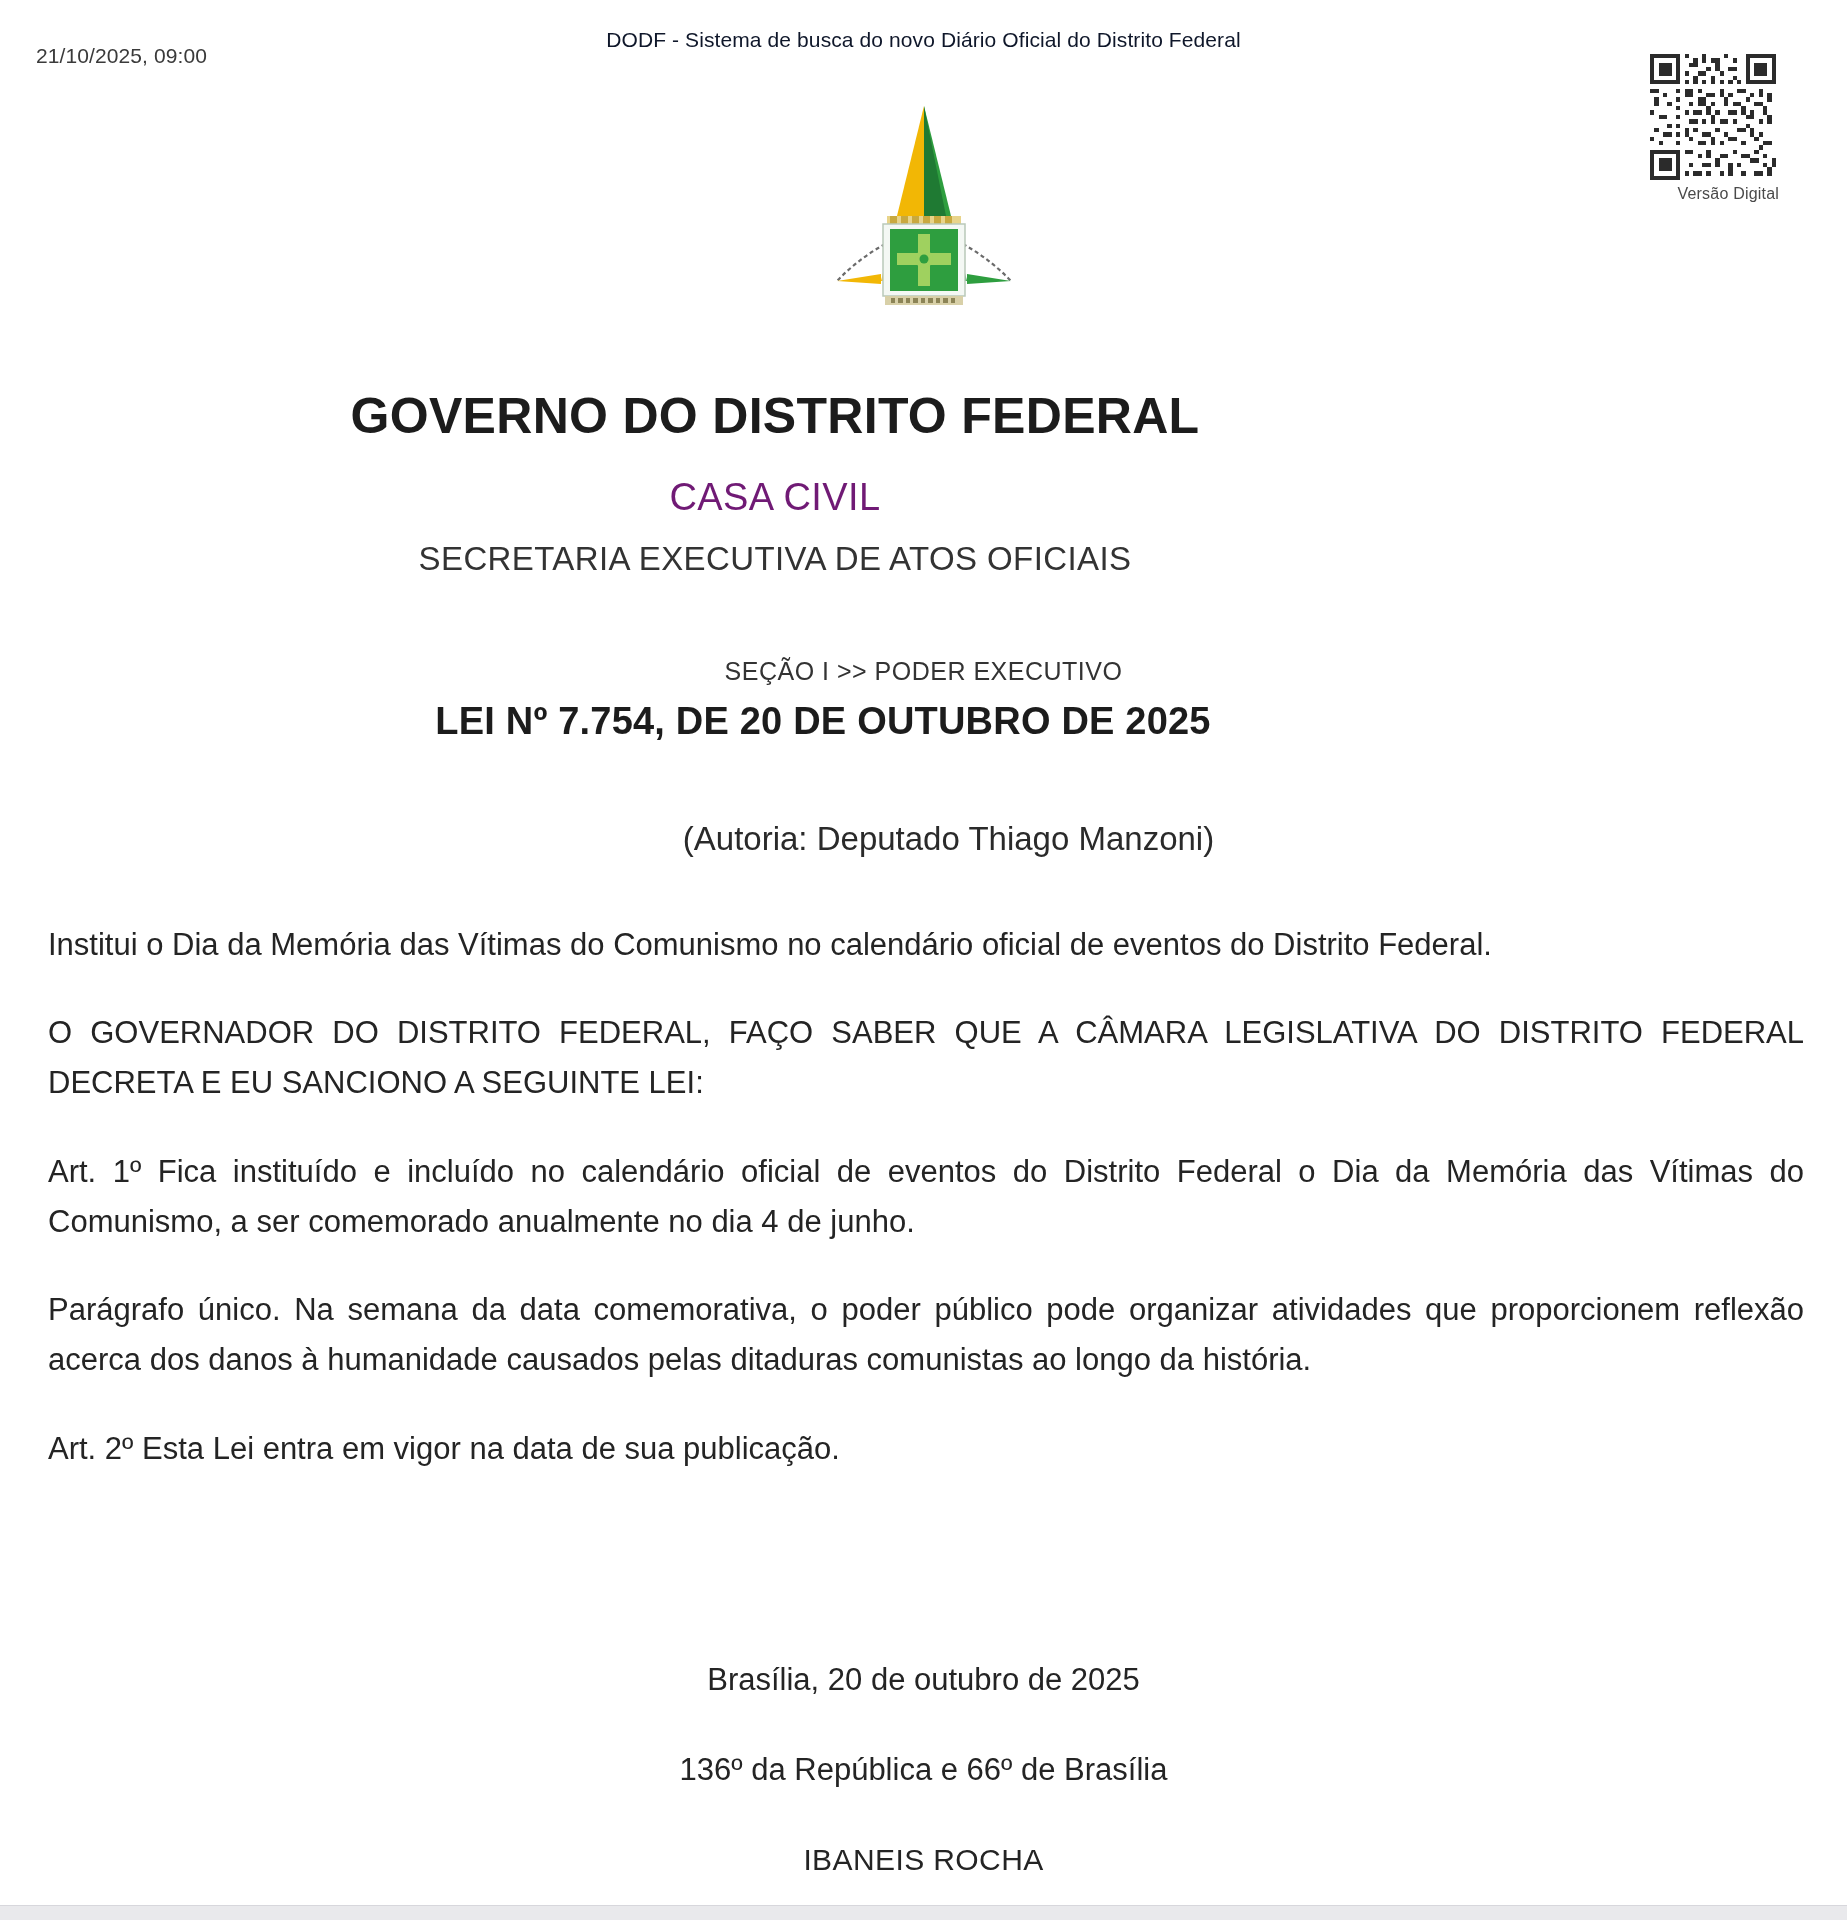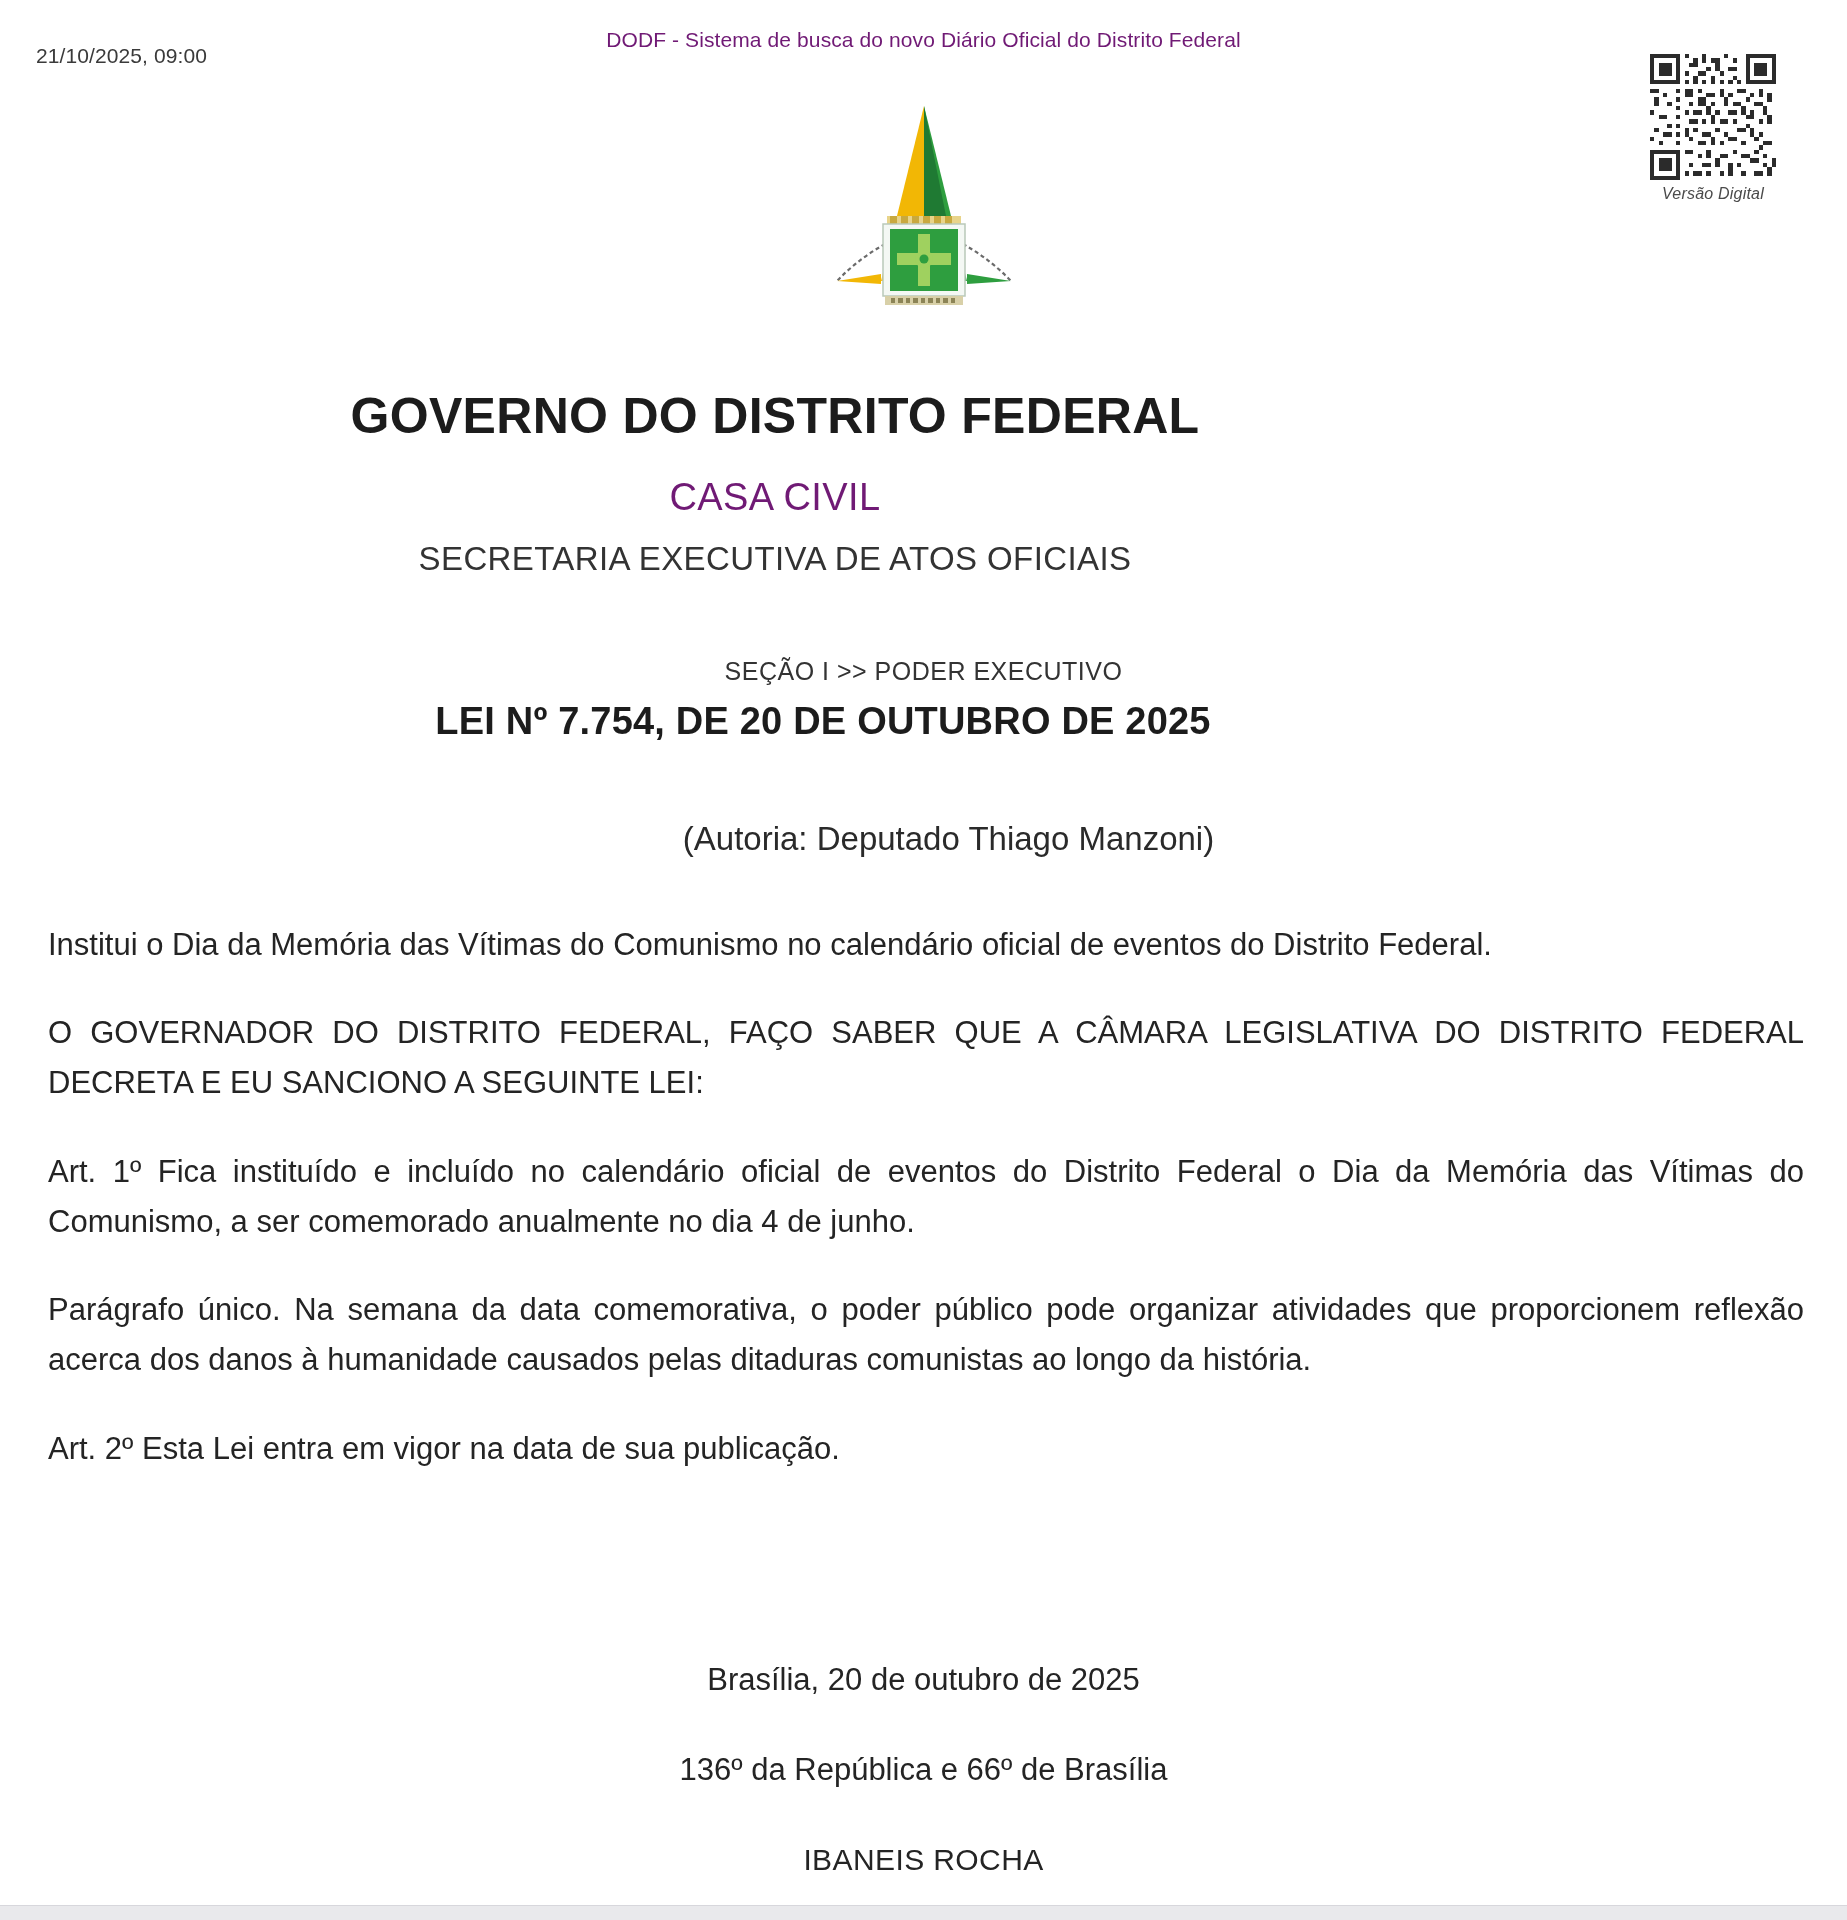--- a/index.html
+++ b/index.html
@@ -36,33 +36,32 @@
     white-space: nowrap;
     margin-top: 16px;
   }
   .print-header .ph-title {
     position: absolute;
     left: 0;
     top: 0;
     width: 1847px;
     text-align: center;
     font-size: 21px;
-    color: #701a75;
+    color: #0f172a;
     letter-spacing: 0.1px;
     white-space: nowrap;
   }
 
   
   .qr-block {
     position: absolute;
     top: 54px;
     right: 68px;
     width: 132px;
-    text-align: center;
-    font-style: italic;
+    text-align: right;
   }
   .qr-code {
     width: 126px;
     height: 126px;
     display: block;
     margin: 0 auto;
   }
   .qr-caption {
     margin-top: 5px;
     font-size: 16px;

